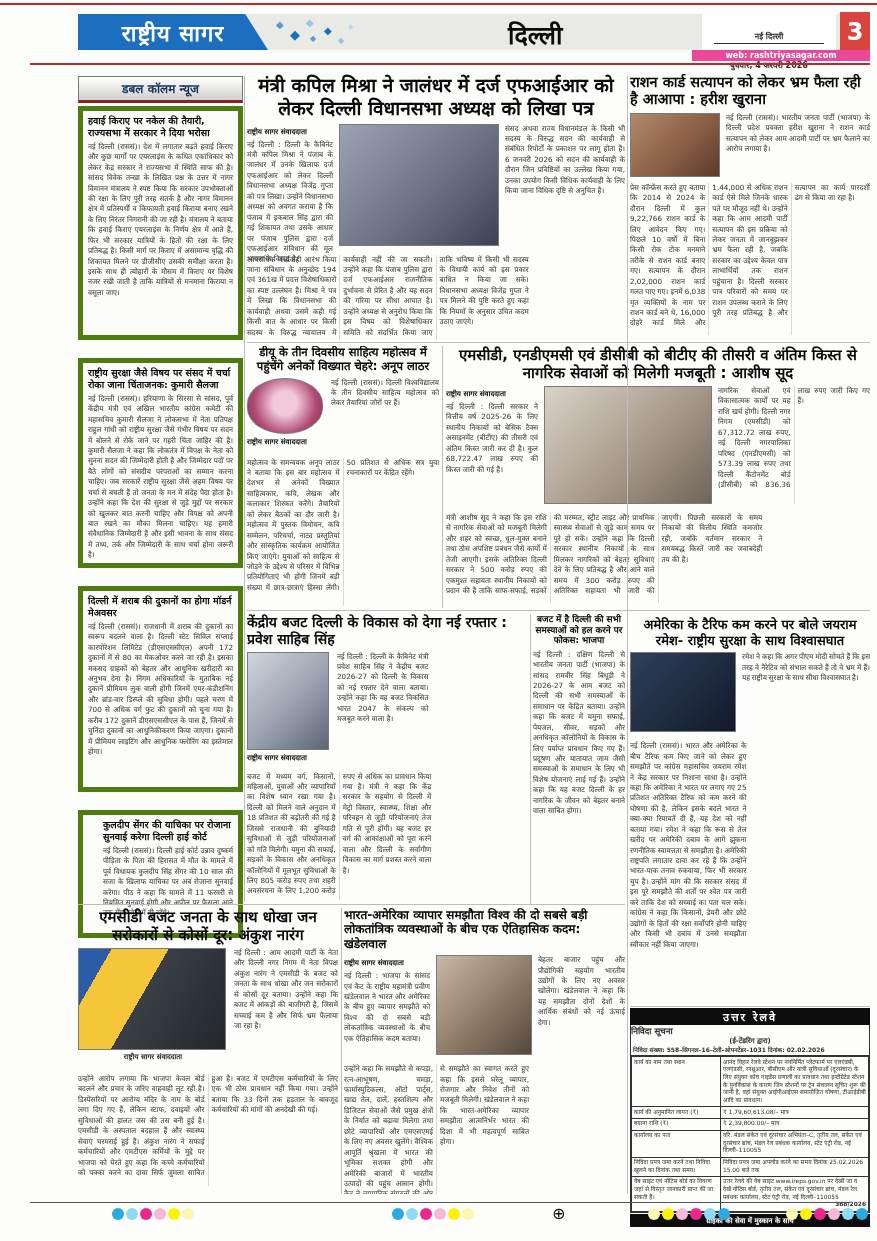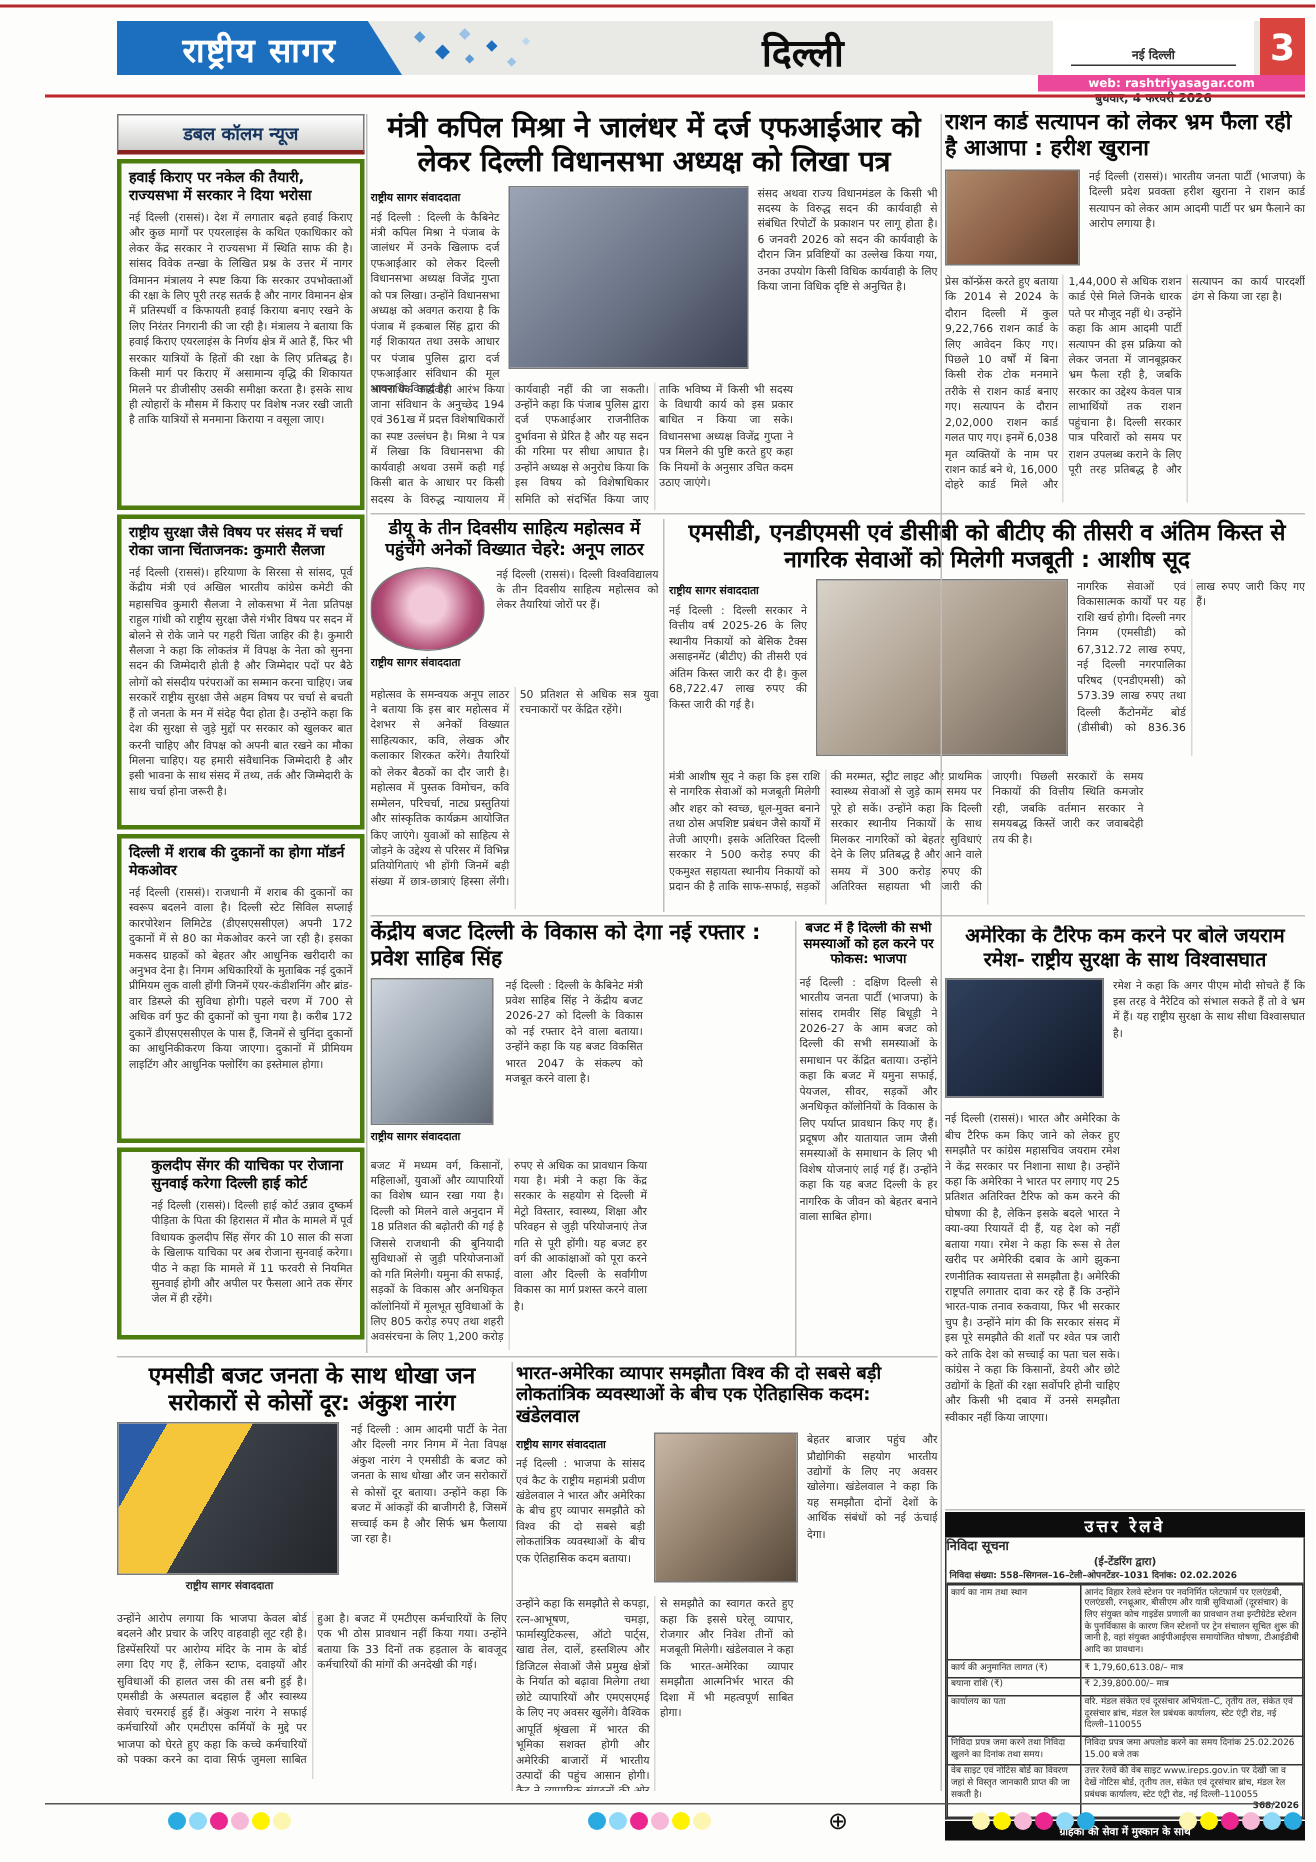--- a/index.html
+++ b/index.html
@@ -33,21 +33,21 @@
   .cols3{column-count:3;column-gap:7px;column-fill:auto;column-rule:1px solid #d8d8d8;}
   .cols4{column-count:4;column-gap:7px;column-fill:auto;column-rule:1px solid #d8d8d8;}
   .byline{font-weight:bold;font-size:7.2px;margin:2px 0 4px;color:#111;}
   .photo{border:1px solid #7a7a7a;box-sizing:border-box;}
   .caption{font-weight:bold;font-size:7px;text-align:center;margin-top:2px;}
   .row{display:flex;gap:6px;}
   
   .leftcol{position:absolute;left:78px;top:76px;width:165px;height:826px;}
   .lc-head{border:1px solid #777;border-bottom:3px solid #8b2020;background:linear-gradient(#ffffff,#cfcfcd);
            text-align:center;font-weight:bold;font-size:12px;color:#16355e;padding:3px 0;margin-bottom:3px;}
-  .lc-box{border:3px solid #4d7c0f;padding:4px 5px;margin-bottom:3px;overflow:hidden;box-sizing:border-box;background:#fbfbfa;}
+  .lc-box{border:5px solid #4d7c0f;padding:4px 5px;margin-bottom:18px;overflow:hidden;box-sizing:border-box;background:#fbfbfa;}
   .lc-box h3{font-size:9.5px;font-weight:bold;color:#0a0a0a;line-height:1.25;margin:0 0 3px;}
   
   .vline{position:absolute;width:1px;background:#bdbdbd;}
   .hline{position:absolute;height:1px;background:#bdbdbd;}
   
   .rail{position:absolute;left:630px;top:1008px;width:240px;height:186px;box-sizing:border-box;font-size:5.9px;}
   .rail-head{background:#0d0d0d;color:#fff;font-weight:bold;text-align:center;font-size:11px;padding:1px 0;letter-spacing:2px;}
   .rail-box{border:1px solid #333;border-top:none;}
   .rail-title{text-align:left;font-weight:bold;font-size:8.5px;line-height:1.2;padding-top:1px;}
   .rail-sub{text-align:center;font-weight:bold;font-size:7px;}
@@ -96,21 +96,21 @@
     <div class="lc-head">डबल कॉलम न्यूज</div>
     <div class="lc-box" style="height:234px;">
       <h3>हवाई किराए पर नकेल की तैयारी, राज्यसभा में सरकार ने दिया भरोसा</h3>
       <p class="btxt">नई दिल्ली (राससं)। देश में लगातार बढ़ते हवाई किराए और कुछ मार्गों पर एयरलाइंस के कथित एकाधिकार को लेकर केंद्र सरकार ने राज्यसभा में स्थिति साफ की है। सांसद विवेक तन्खा के लिखित प्रश्न के उत्तर में नागर विमानन मंत्रालय ने स्पष्ट किया कि सरकार उपभोक्ताओं की रक्षा के लिए पूरी तरह सतर्क है और नागर विमानन क्षेत्र में प्रतिस्पर्धी व किफायती हवाई किराया बनाए रखने के लिए निरंतर निगरानी की जा रही है। मंत्रालय ने बताया कि हवाई किराए एयरलाइंस के निर्णय क्षेत्र में आते हैं, फिर भी सरकार यात्रियों के हितों की रक्षा के लिए प्रतिबद्ध है। किसी मार्ग पर किराए में असामान्य वृद्धि की शिकायत मिलने पर डीजीसीए उसकी समीक्षा करता है। इसके साथ ही त्योहारों के मौसम में किराए पर विशेष नजर रखी जाती है ताकि यात्रियों से मनमाना किराया न वसूला जाए।</p>
     </div>
     <div class="lc-box" style="height:210px;">
       <h3>राष्ट्रीय सुरक्षा जैसे विषय पर संसद में चर्चा रोका जाना चिंताजनक: कुमारी सैलजा</h3>
       <p class="btxt">नई दिल्ली (राससं)। हरियाणा के सिरसा से सांसद, पूर्व केंद्रीय मंत्री एवं अखिल भारतीय कांग्रेस कमेटी की महासचिव कुमारी सैलजा ने लोकसभा में नेता प्रतिपक्ष राहुल गांधी को राष्ट्रीय सुरक्षा जैसे गंभीर विषय पर सदन में बोलने से रोके जाने पर गहरी चिंता जाहिर की है। कुमारी सैलजा ने कहा कि लोकतंत्र में विपक्ष के नेता को सुनना सदन की जिम्मेदारी होती है और जिम्मेदार पदों पर बैठे लोगों को संसदीय परंपराओं का सम्मान करना चाहिए। जब सरकारें राष्ट्रीय सुरक्षा जैसे अहम विषय पर चर्चा से बचती हैं तो जनता के मन में संदेह पैदा होता है। उन्होंने कहा कि देश की सुरक्षा से जुड़े मुद्दों पर सरकार को खुलकर बात करनी चाहिए और विपक्ष को अपनी बात रखने का मौका मिलना चाहिए। यह हमारी संवैधानिक जिम्मेदारी है और इसी भावना के साथ संसद में तथ्य, तर्क और जिम्मेदारी के साथ चर्चा होना जरूरी है।</p>
     </div>
     <div class="lc-box" style="height:206px;">
-      <h3>दिल्ली में शराब की दुकानों का होगा मॉडर्न मेकओवर</h3>
+      <h3>दिल्ली में शराब की दुकानों का होगा मॉडर्न मेअवसर</h3>
       <p class="btxt">नई दिल्ली (राससं)। राजधानी में शराब की दुकानों का स्वरूप बदलने वाला है। दिल्ली स्टेट सिविल सप्लाई कारपोरेशन लिमिटेड (डीएसएससीएल) अपनी 172 दुकानों में से 80 का मेकओवर करने जा रही है। इसका मकसद ग्राहकों को बेहतर और आधुनिक खरीदारी का अनुभव देना है। निगम अधिकारियों के मुताबिक नई दुकानें प्रीमियम लुक वाली होंगी जिनमें एयर-कंडीशनिंग और ब्रांड-वार डिस्प्ले की सुविधा होगी। पहले चरण में 700 से अधिक वर्ग फुट की दुकानों को चुना गया है। करीब 172 दुकानें डीएसएससीएल के पास हैं, जिनमें से चुनिंदा दुकानों का आधुनिकीकरण किया जाएगा। दुकानों में प्रीमियम लाइटिंग और आधुनिक फ्लोरिंग का इस्तेमाल होगा।</p>
     </div>
     <div class="lc-box" style="height:128px;padding-left:20px;">
       <h3>कुलदीप सेंगर की याचिका पर रोजाना सुनवाई करेगा दिल्ली हाई कोर्ट</h3>
       <p class="btxt">नई दिल्ली (राससं)। दिल्ली हाई कोर्ट उन्नाव दुष्कर्म पीड़िता के पिता की हिरासत में मौत के मामले में पूर्व विधायक कुलदीप सिंह सेंगर की 10 साल की सजा के खिलाफ याचिका पर अब रोजाना सुनवाई करेगा। पीठ ने कहा कि मामले में 11 फरवरी से नियमित सुनवाई होगी और अपील पर फैसला आने तक सेंगर जेल में ही रहेंगे।</p>
     </div>
   </div>
 
   <div class="art" style="left:247px;top:74px;width:378px;height:266px;">
     <h1 class="hl" style="font-size:19px;">मंत्री कपिल मिश्रा ने जालंधर में दर्ज एफआईआर को लेकर दिल्ली विधानसभा अध्यक्ष को लिखा पत्र</h1>
@@ -181,21 +181,21 @@
     <p class="btxt cols3" style="height:128px;margin-top:4px;">बजट में मध्यम वर्ग, किसानों, महिलाओं, युवाओं और व्यापारियों का विशेष ध्यान रखा गया है। दिल्ली को मिलने वाले अनुदान में 18 प्रतिशत की बढ़ोतरी की गई है जिससे राजधानी की बुनियादी सुविधाओं से जुड़ी परियोजनाओं को गति मिलेगी। यमुना की सफाई, सड़कों के विकास और अनधिकृत कॉलोनियों में मूलभूत सुविधाओं के लिए 805 करोड़ रुपए तथा शहरी अवसंरचना के लिए 1,200 करोड़ रुपए से अधिक का प्रावधान किया गया है। मंत्री ने कहा कि केंद्र सरकार के सहयोग से दिल्ली में मेट्रो विस्तार, स्वास्थ्य, शिक्षा और परिवहन से जुड़ी परियोजनाएं तेज गति से पूरी होंगी। यह बजट हर वर्ग की आकांक्षाओं को पूरा करने वाला और दिल्ली के सर्वांगीण विकास का मार्ग प्रशस्त करने वाला है।</p>
   </div>
 
   <div class="art" style="left:533px;top:614px;width:92px;height:290px;">
     <h3 class="hl" style="font-size:8.8px;">बजट में है दिल्ली की सभी समस्याओं को हल करने पर फोकस: भाजपा</h3>
     <p class="btxt">नई दिल्ली : दक्षिण दिल्ली से भारतीय जनता पार्टी (भाजपा) के सांसद रामवीर सिंह बिधूड़ी ने 2026-27 के आम बजट को दिल्ली की सभी समस्याओं के समाधान पर केंद्रित बताया। उन्होंने कहा कि बजट में यमुना सफाई, पेयजल, सीवर, सड़कों और अनधिकृत कॉलोनियों के विकास के लिए पर्याप्त प्रावधान किए गए हैं। प्रदूषण और यातायात जाम जैसी समस्याओं के समाधान के लिए भी विशेष योजनाएं लाई गई हैं। उन्होंने कहा कि यह बजट दिल्ली के हर नागरिक के जीवन को बेहतर बनाने वाला साबित होगा।</p>
   </div>
 
   <div class="art" style="left:630px;top:617px;width:240px;height:392px;">
     <h2 class="hl" style="font-size:13px;">अमेरिका के टैरिफ कम करने पर बोले जयराम रमेश- राष्ट्रीय सुरक्षा के साथ विश्वासघात</h2>
-    <div class="row" style="height:84px;">
+    <div class="row" style="height:84px;font-family:Liberation Serif, serif;">
       <div class="photo" style="width:106px;height:80px;background:linear-gradient(135deg,#30405c,#1f2b40 55%,#12192a);"></div>
       <div style="flex:1;">
         <p class="btxt">रमेश ने कहा कि अगर पीएम मोदी सोचते हैं कि इस तरह वे नैरेटिव को संभाल सकते हैं तो वे भ्रम में हैं। यह राष्ट्रीय सुरक्षा के साथ सीधा विश्वासघात है।</p>
       </div>
     </div>
     <p class="btxt cols2" style="height:258px;margin-top:5px;">नई दिल्ली (राससं)। भारत और अमेरिका के बीच टैरिफ कम किए जाने को लेकर हुए समझौते पर कांग्रेस महासचिव जयराम रमेश ने केंद्र सरकार पर निशाना साधा है। उन्होंने कहा कि अमेरिका ने भारत पर लगाए गए 25 प्रतिशत अतिरिक्त टैरिफ को कम करने की घोषणा की है, लेकिन इसके बदले भारत ने क्या-क्या रियायतें दी हैं, यह देश को नहीं बताया गया। रमेश ने कहा कि रूस से तेल खरीद पर अमेरिकी दबाव के आगे झुकना रणनीतिक स्वायत्तता से समझौता है। अमेरिकी राष्ट्रपति लगातार दावा कर रहे हैं कि उन्होंने भारत-पाक तनाव रुकवाया, फिर भी सरकार चुप है। उन्होंने मांग की कि सरकार संसद में इस पूरे समझौते की शर्तों पर श्वेत पत्र जारी करे ताकि देश को सच्चाई का पता चल सके। कांग्रेस ने कहा कि किसानों, डेयरी और छोटे उद्योगों के हितों की रक्षा सर्वोपरि होनी चाहिए और किसी भी दबाव में उनसे समझौता स्वीकार नहीं किया जाएगा।</p>
   </div>
 
   <div class="art" style="left:78px;top:908px;width:260px;height:286px;">
     <h2 class="hl" style="font-size:15px;">एमसीडी बजट जनता के साथ धोखा जन सरोकारों से कोसों दूर: अंकुश नारंग</h2>

